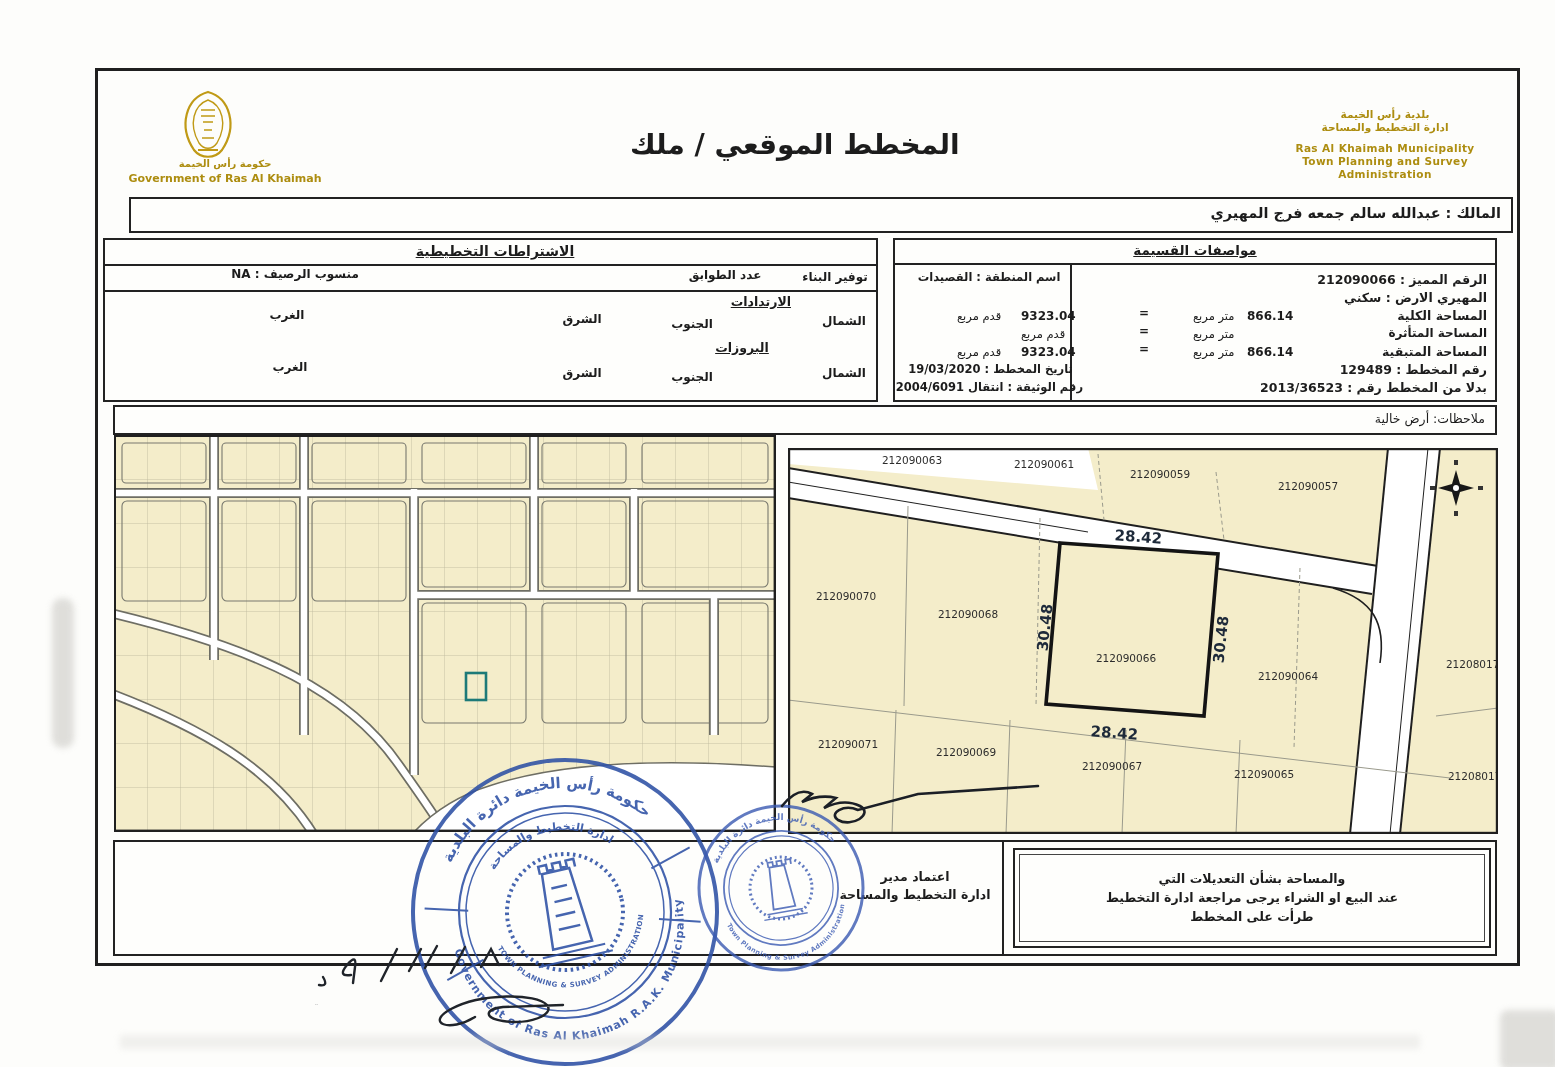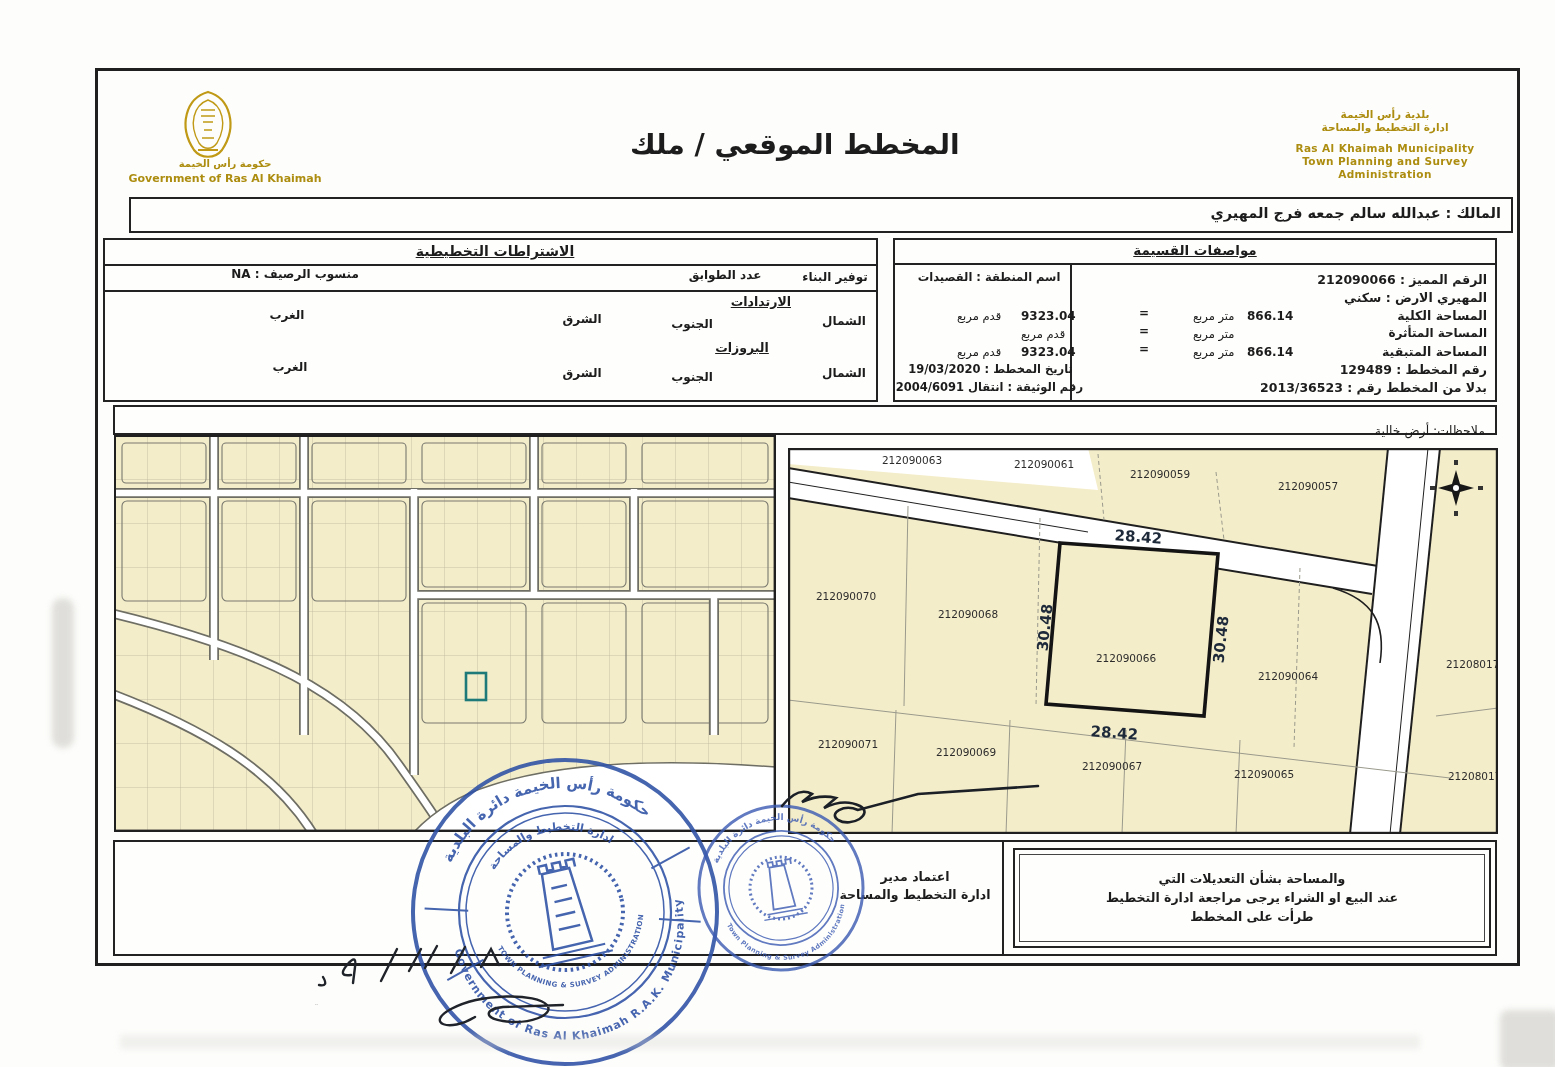--- a/index.html
+++ b/index.html
@@ -106,21 +106,21 @@
     <div class="lbl b" style="left:126px;top:69px;font-size:12px;">9323.04</div>
     <div class="lbl ar" style="left:62px;top:69px;font-size:11.5px;">قدم مربع</div>
     <div class="lbl ar" style="left:126px;top:87px;font-size:11.5px;">قدم مربع</div>
     <div class="lbl b" style="left:126px;top:105px;font-size:12px;">9323.04</div>
     <div class="lbl ar" style="left:62px;top:105px;font-size:11.5px;">قدم مربع</div>
     <div class="lbl ar b" style="left:8px;top:122px;width:175px;text-align:center;font-size:11.5px;">تاريخ المخطط : 19/03/2020</div>
     <div class="lbl ar b" style="left:8px;top:140px;width:180px;text-align:center;font-size:11.5px;">رقم الوثيقة : انتقال 2004/6091</div>
   </div>
 
   <div class="abs boxed ar" style="left:113px;top:405px;width:1380px;height:26px;">
-    <div class="lbl" style="right:10px;top:16px;font-size:12.5px;">ملاحظات: أرض خالية</div>
+    <div class="lbl" style="right:10px;top:4px;font-size:12.5px;">ملاحظات: أرض خالية</div>
   </div>
 
   <div class="abs" style="left:114px;top:435px;width:662px;height:397px;">
     <svg width="662" height="397" viewBox="0 0 662 397">
       <defs>
         <pattern id="parc" width="33" height="44" patternUnits="userSpaceOnUse">
           <rect width="33" height="44" fill="#f4edca"></rect>
           <path d="M0 0H33 M0 0V44" stroke="#bdb79c" stroke-width="0.8"></path>
         </pattern>
       </defs>

